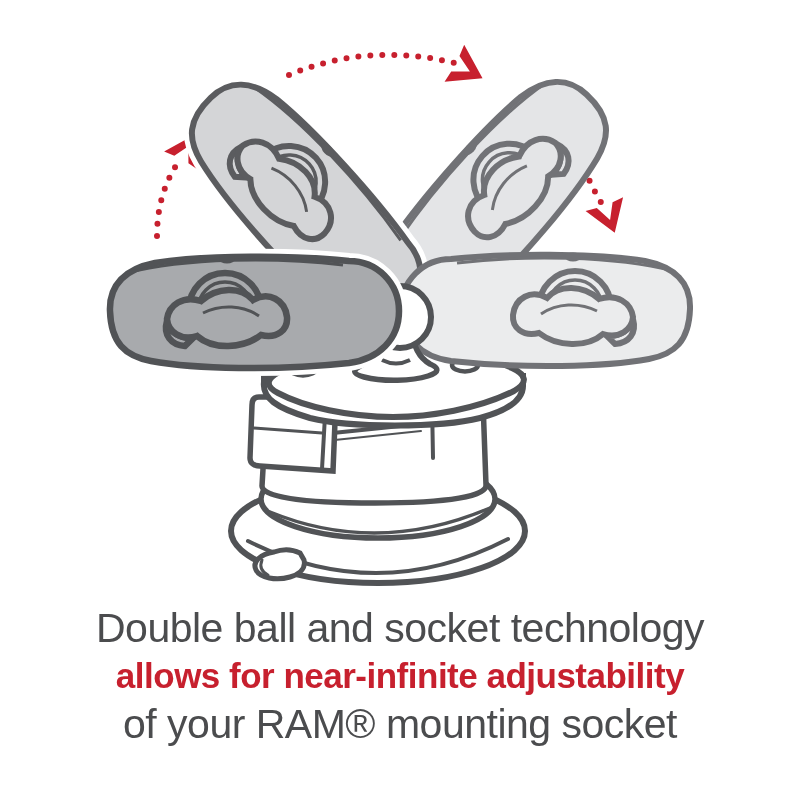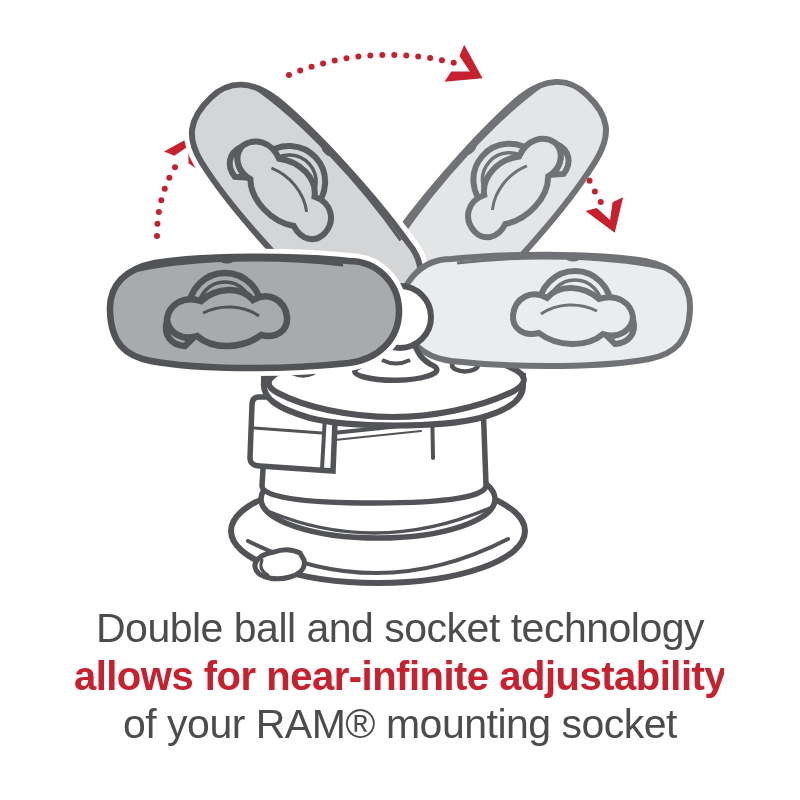--- a/index.html
+++ b/index.html
@@ -9,21 +9,21 @@
   }
   .figure{display:block;width:800px;height:602px;}
   .caption{
     width:800px;text-align:center;margin-top:2px;
     line-height:48px;letter-spacing:-0.5px;
   }
   .caption-line-1,.caption-line-3{
     font-size:41px;color:var(--c-text-gray,#4b4c4e);font-weight:400;
   }
   .caption-line-2{
-    font-size:40px;color:var(--c-accent-red,#c7202e);font-weight:700;
+    font-size:35px;color:var(--c-accent-red,#c7202e);font-weight:700;
   }
   .dotted{fill:none;stroke:var(--c-accent-red,#c7202e);stroke-width:6;
     stroke-linecap:round;stroke-dasharray:0 12;}
   .head{fill:var(--c-accent-red,#c7202e);stroke:none;}
 </style>
 </head>
 <body>
 
 <div class="page">
 

